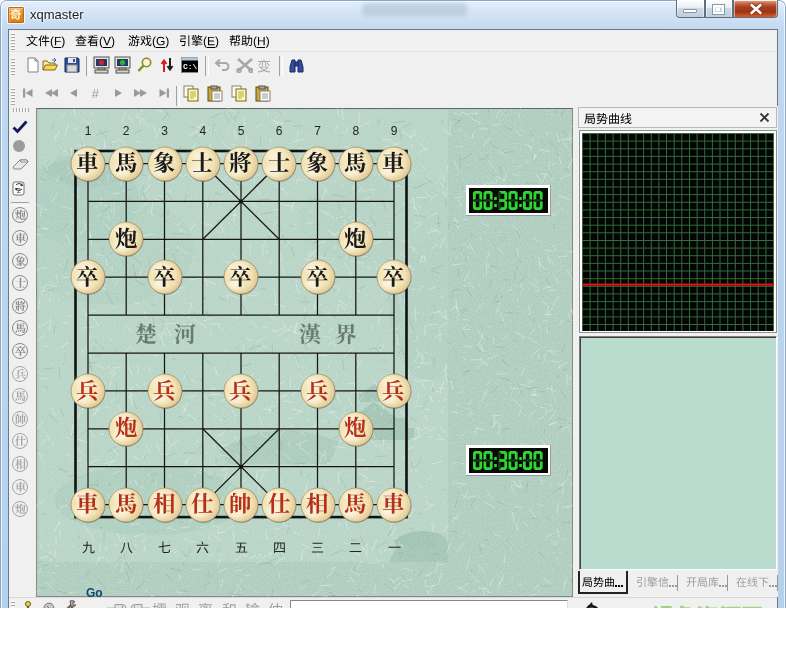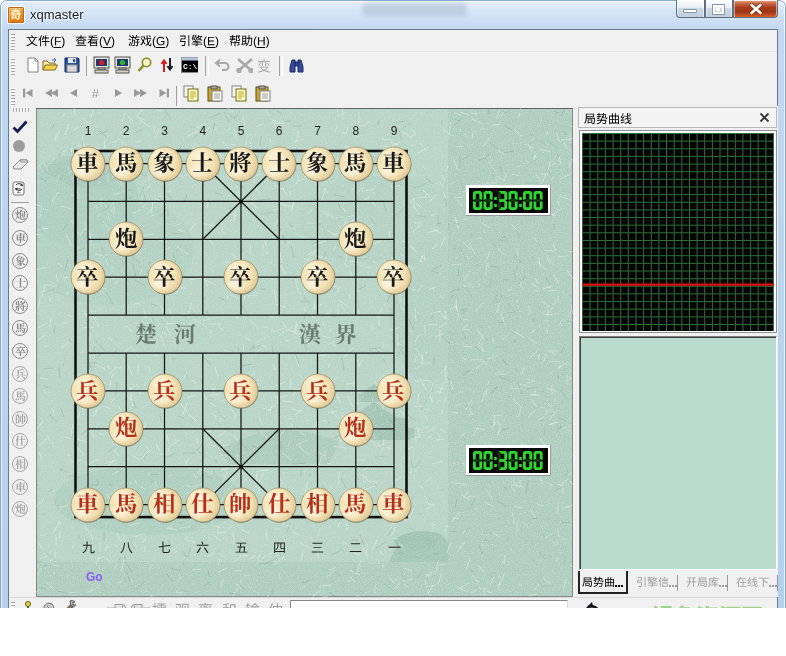--- a/index.html
+++ b/index.html
@@ -1051,21 +1051,21 @@
 <svg class="ab" style="left:41px;top:601px" width="15" height="15">
       <path d="M3 8 a5 5 0 1 1 9 2 l-3 3 a4 4 0 0 1 -6 -5 z" fill="#c8c8c8" stroke="#777"></path>
       <path d="M6 5 l3 3" stroke="#777"></path>
     </svg>
 <svg class="ab" style="left:62px;top:599px" width="19" height="18">
       <path d="M2 13 L10 5" stroke="#8a5a2a" stroke-width="2"></path>
       <path d="M8 2 a4 4 0 0 1 5 1 l-2 0 l0 3 l3 0 a4 4 0 0 1 -5 1 z" fill="#b8b8c0" stroke="#555"></path>
       <path d="M16 15 L9 8" stroke="#556" stroke-width="2.4"></path>
       <path d="M14 16.5 l3 -3" stroke="#556" stroke-width="2"></path>
     </svg>
-<div class="ab" style="left:86px;top:570px;font:bold 12px 'Liberation Sans';color:#8b5cf6;">Go</div>
+<div class="ab" style="left:86px;top:586px;font:bold 12px 'Liberation Sans';color:#0c4a6e;">Go</div>
 <svg class="ab" style="left:106px;top:602px" width="22" height="13">
       <path d="M1 6.5 h9" stroke="#b0b0b0" stroke-width="2"></path>
       <path d="M9 2.5 h7 a4 4 0 0 1 0 8 h-7 z" fill="#e2e2e2" stroke="#9a9a9a"></path>
       <path d="M16.5 3.5 v6" stroke="#9a9a9a"></path>
     </svg>
 <svg class="ab" style="left:129px;top:602px" width="22" height="13">
       <path d="M21 6.5 h-9" stroke="#b0b0b0" stroke-width="2"></path>
       <path d="M13 2.5 h-7 a4 4 0 0 0 0 8 h7 z" fill="#e2e2e2" stroke="#9a9a9a"></path>
       <path d="M5.5 3.5 v6" stroke="#9a9a9a"></path>
     </svg>

